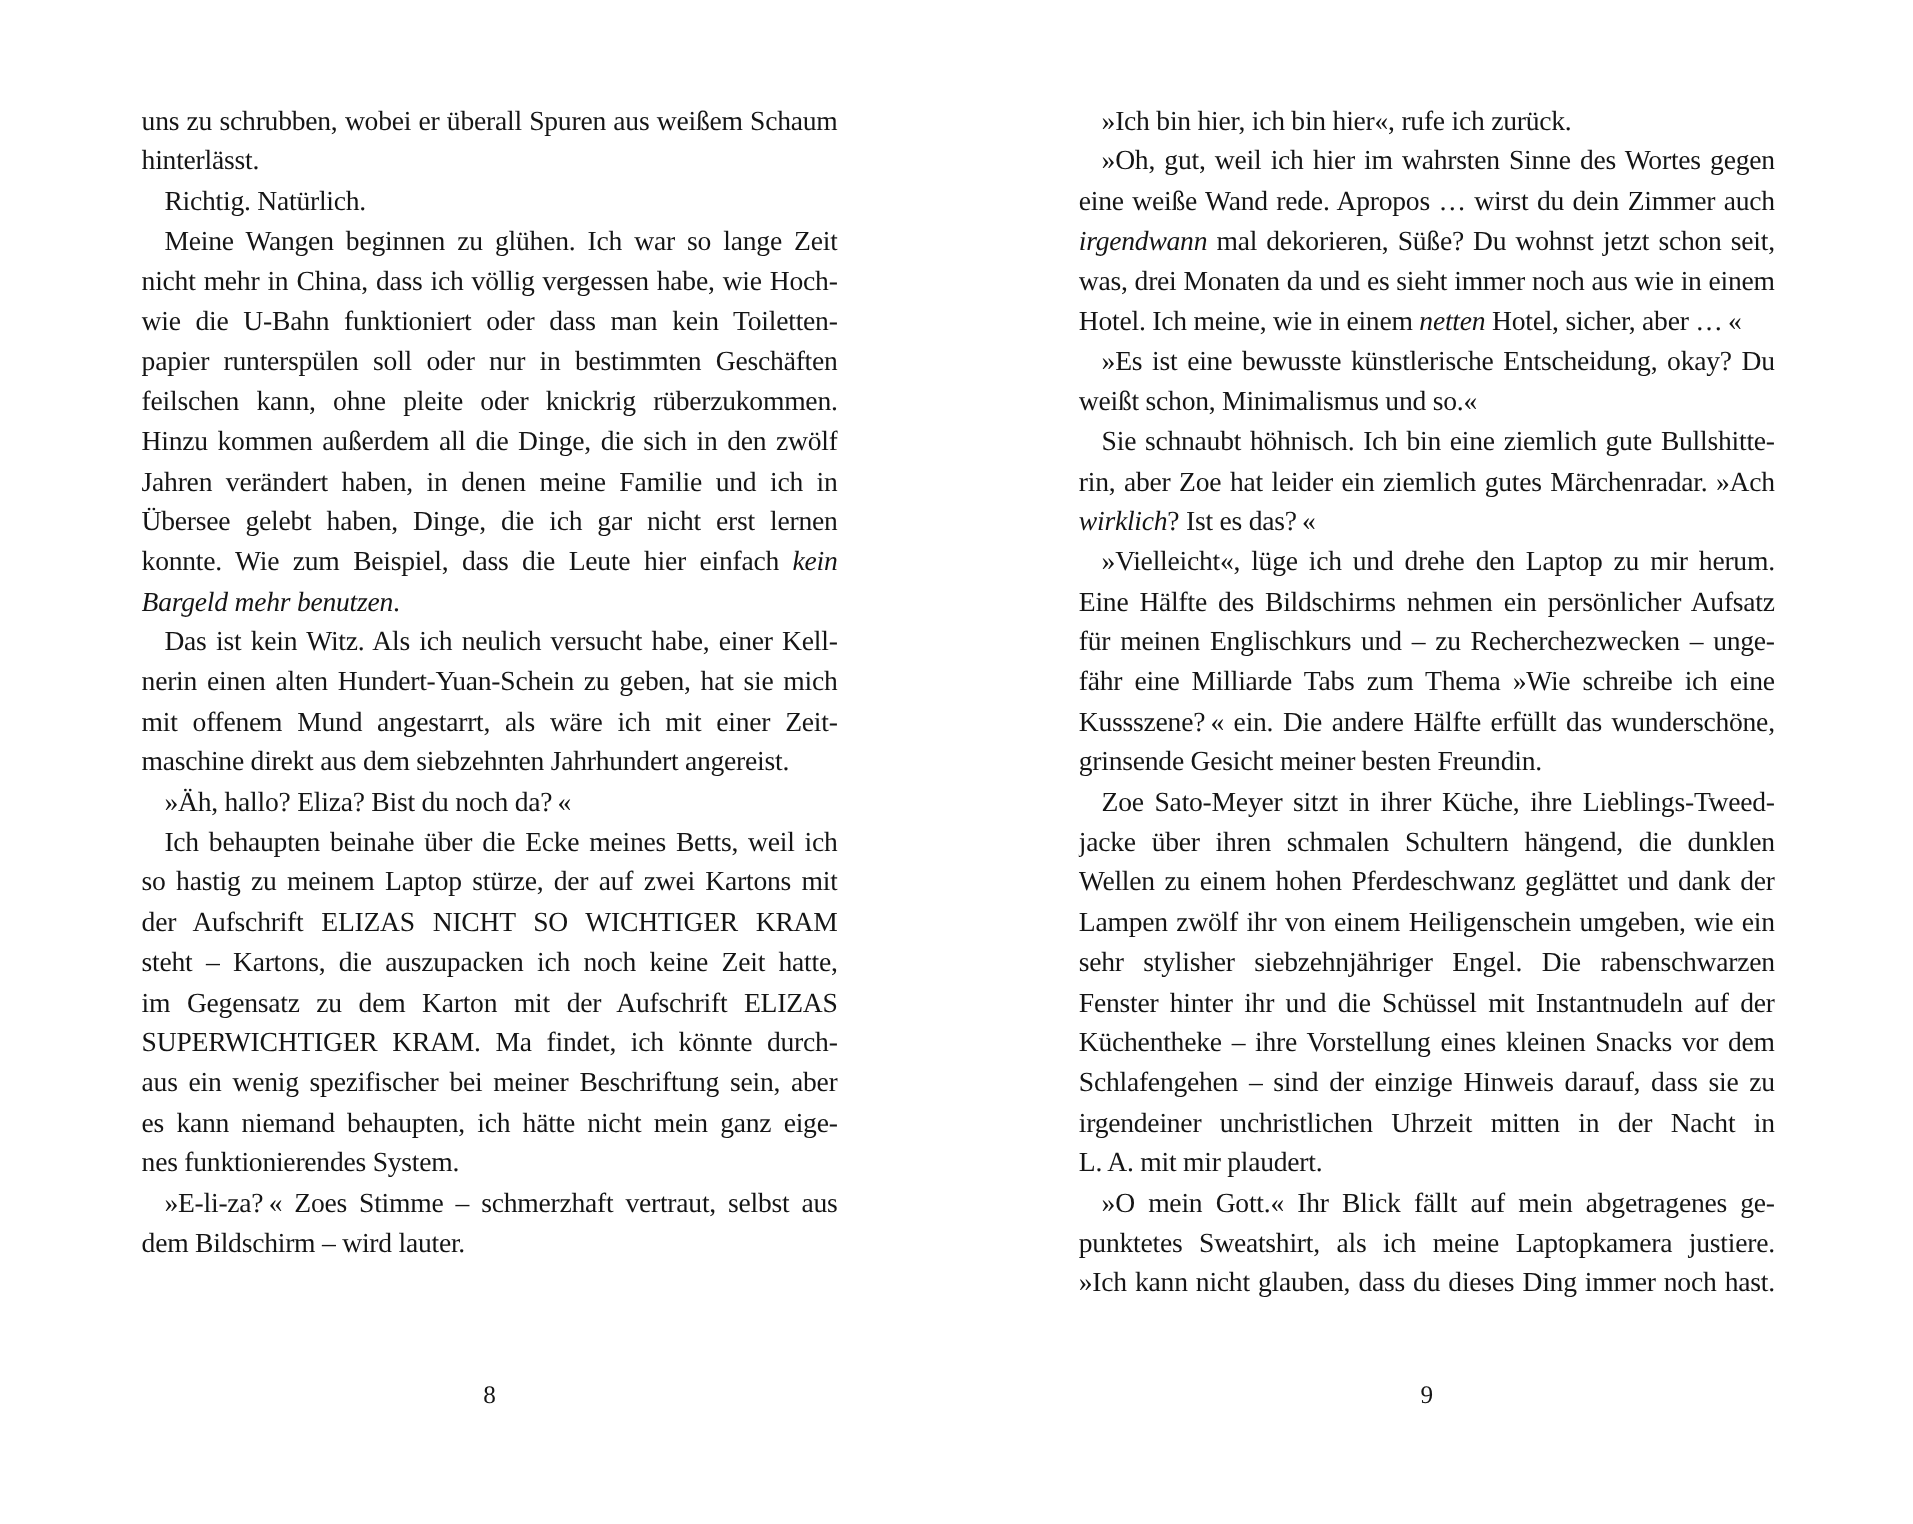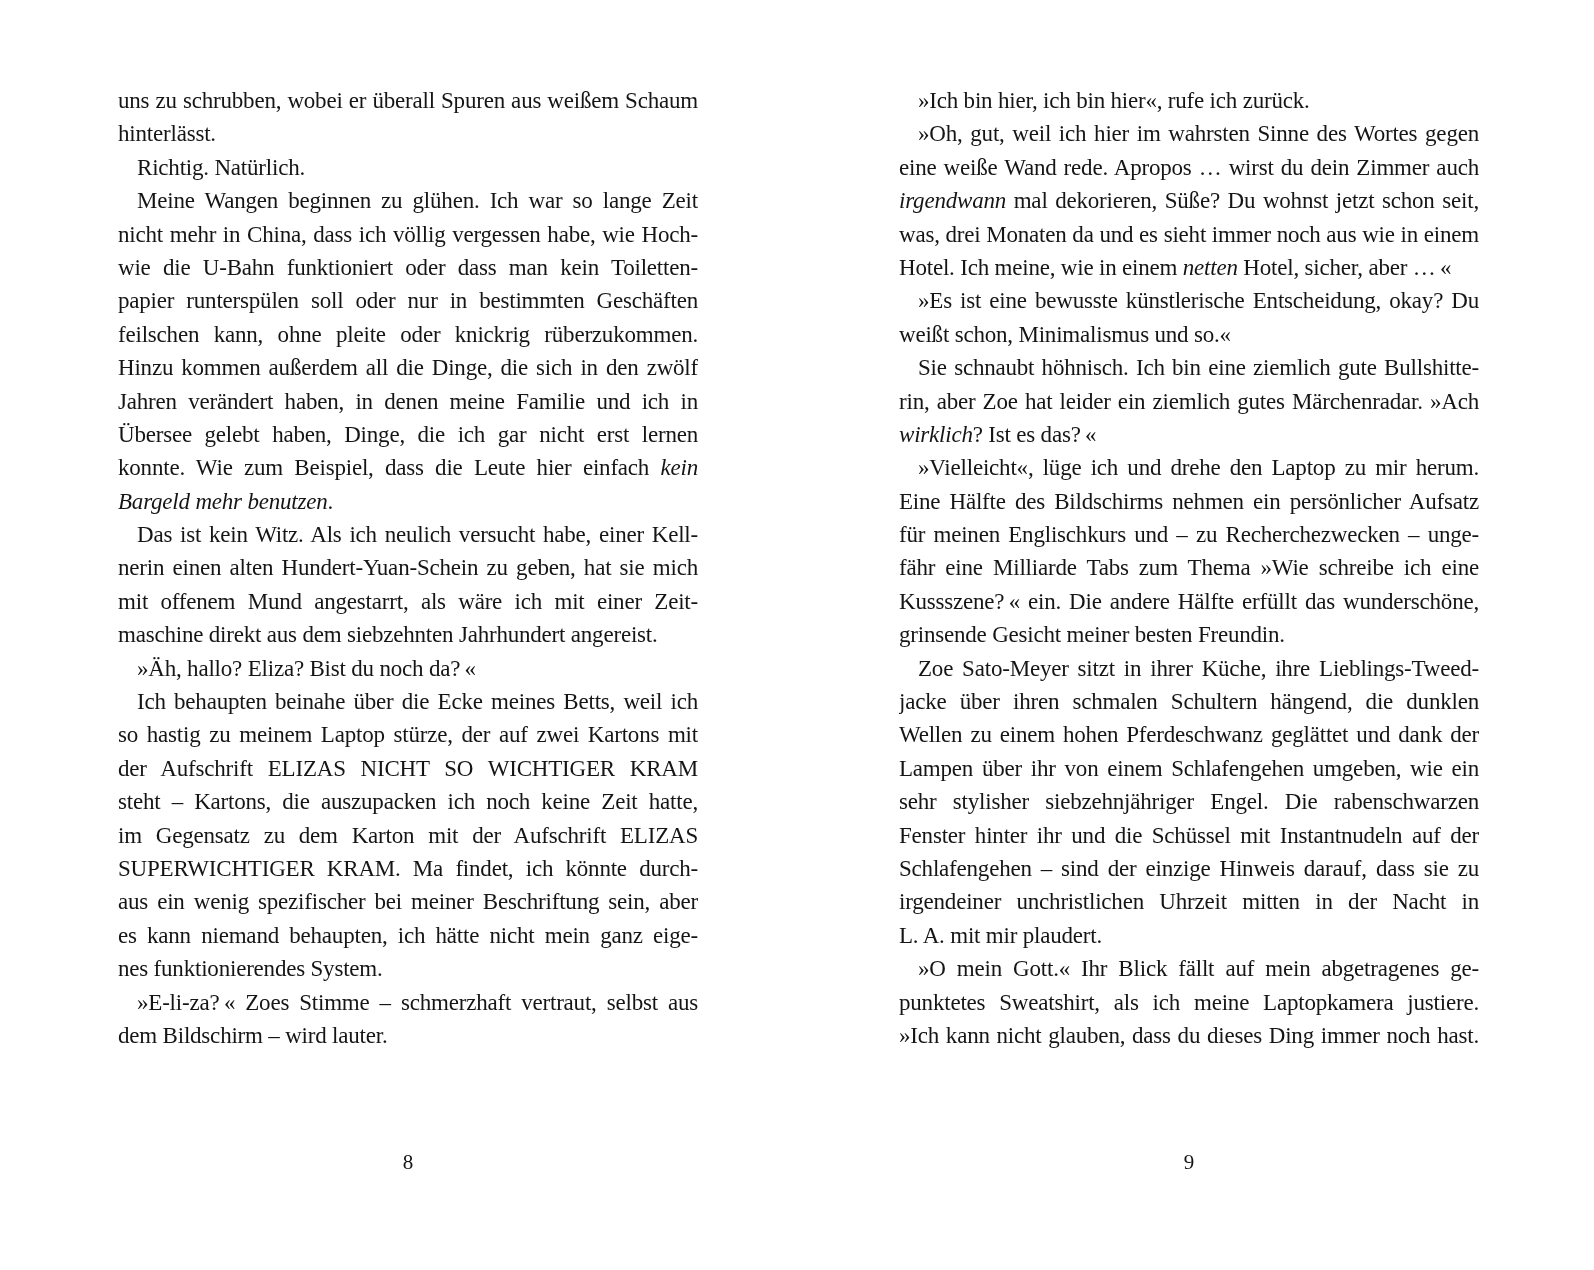--- a/index.html
+++ b/index.html
@@ -108,23 +108,24 @@
       <div class="line end"><em>wirklich</em>? Ist es das? «</div>
       <div class="line indent">»Vielleicht«, lüge ich und drehe den Laptop zu mir herum.</div>
       <div class="line">Eine Hälfte des Bildschirms nehmen ein persönlicher Aufsatz</div>
       <div class="line">für meinen Englischkurs und – zu Recherchezwecken – unge-</div>
       <div class="line">fähr eine Milliarde Tabs zum Thema »Wie schreibe ich eine</div>
       <div class="line">Kussszene? « ein. Die andere Hälfte erfüllt das wunderschöne,</div>
       <div class="line end">grinsende Gesicht meiner besten Freundin.</div>
       <div class="line indent">Zoe Sato-Meyer sitzt in ihrer Küche, ihre Lieblings-Tweed-</div>
       <div class="line">jacke über ihren schmalen Schultern hängend, die dunklen</div>
       <div class="line">Wellen zu einem hohen Pferdeschwanz geglättet und dank der</div>
-      <div class="line">Lampen über ihr von einem Schlafengehen umgeben, wie ein</div>
+      <div class="line">Lampen zwölf ihr von einem Heiligenschein umgeben, wie ein</div>
       <div class="line">sehr stylisher siebzehnjähriger Engel. Die rabenschwarzen</div>
       <div class="line">Fenster hinter ihr und die Schüssel mit Instantnudeln auf der</div>
+      <div class="line">Küchentheke – ihre Vorstellung eines kleinen Snacks vor dem</div>
       <div class="line">Schlafengehen – sind der einzige Hinweis darauf, dass sie zu</div>
       <div class="line">irgendeiner unchristlichen Uhrzeit mitten in der Nacht in</div>
       <div class="line end">L. A. mit mir plaudert.</div>
       <div class="line indent">»O mein Gott.« Ihr Blick fällt auf mein abgetragenes ge-</div>
       <div class="line">punktetes Sweatshirt, als ich meine Laptopkamera justiere.</div>
       <div class="line">»Ich kann nicht glauben, dass du dieses Ding immer noch hast.</div>
     </div>
   <div class="page-number left">8</div>
   <div class="page-number right">9</div>
 </div>

